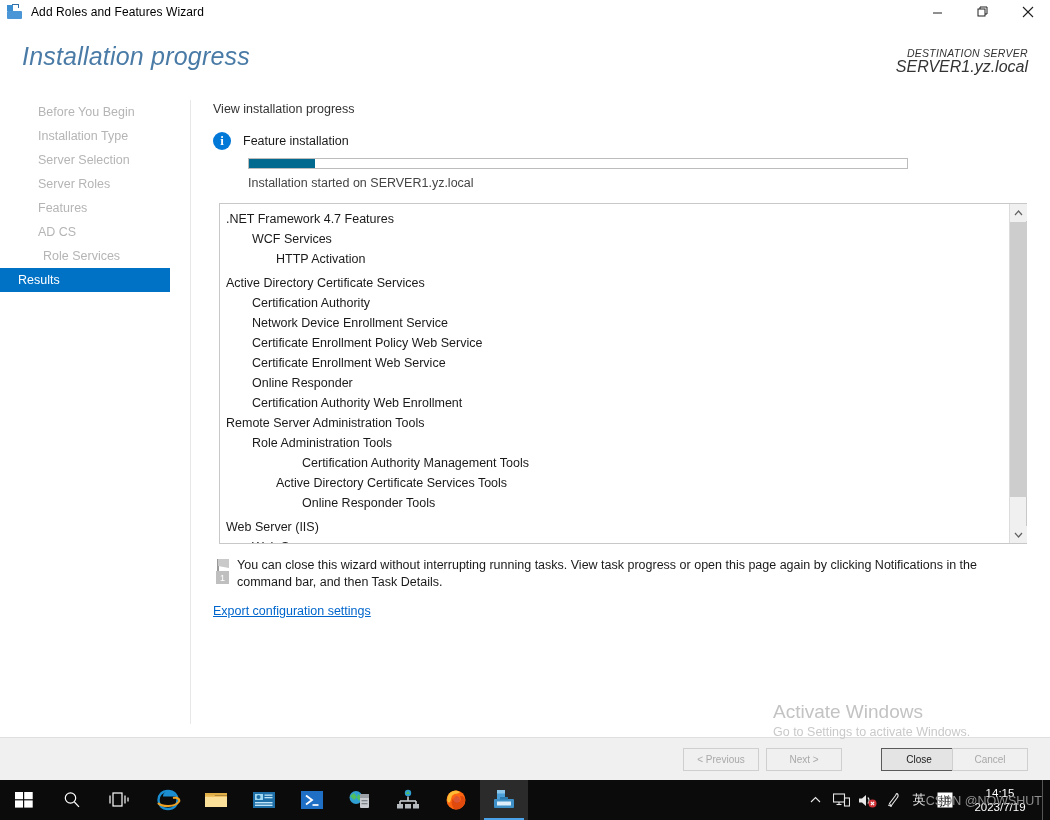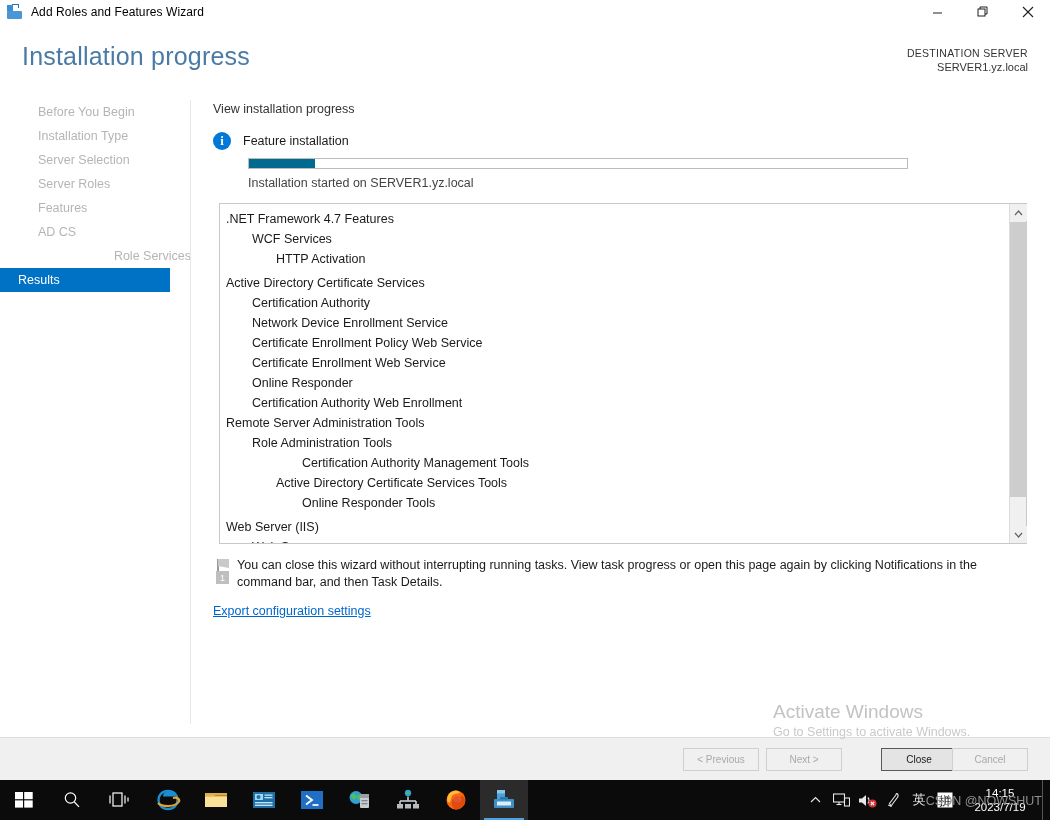--- a/index.html
+++ b/index.html
@@ -38,45 +38,46 @@
   .win-btn {
     width: 45px; height: 24px; display: flex; align-items: center; justify-content: center;
     color: #202020;
   }
   .win-btn svg { display: block; }
 
   
   .header {
     position: absolute; top: 24px; left: 0; width: 1050px; height: 68px;
     background: #ffffff;
+    font-style: italic;
   }
   .page-title {
     position: absolute; left: 22px; top: 18px;
     font-size: 25px; color: #4a7ba6; font-weight: 300;
     letter-spacing: 0.2px;
   }
   .dest-server {
     position: absolute; right: 22px; top: 22px;
     text-align: right; line-height: 14px;
   }
   .dest-label { font-size: 10.5px; color: #333333; letter-spacing: 0.3px; }
-  .dest-name  { font-size: 11px; color: #333333; }
+  .dest-name  { font-size: 16px; color: #333333; }
 
   
   .sidebar {
     position: absolute; left: 0; top: 100px; width: 191px; height: 630px;
     background: #ffffff;
   }
   .side-item {
     height: 24px; line-height: 24px;
     padding-left: 38px;
     font-size: 12.5px; color: #b5b5b5;
     white-space: nowrap;
   }
-  .side-item.sub { padding-left: 43px; text-align: right; }
+  .side-item.sub { padding-left: 43px; }
   .side-item.active {
     background: #0072c6; color: #ffffff;
     padding-left: 18px; width: 170px;
   }
   .sidebar-divider {
     position: absolute; left: 190px; top: 0px; width: 1px; height: 624px;
     background: #e8e8e8;
   }
 
   

